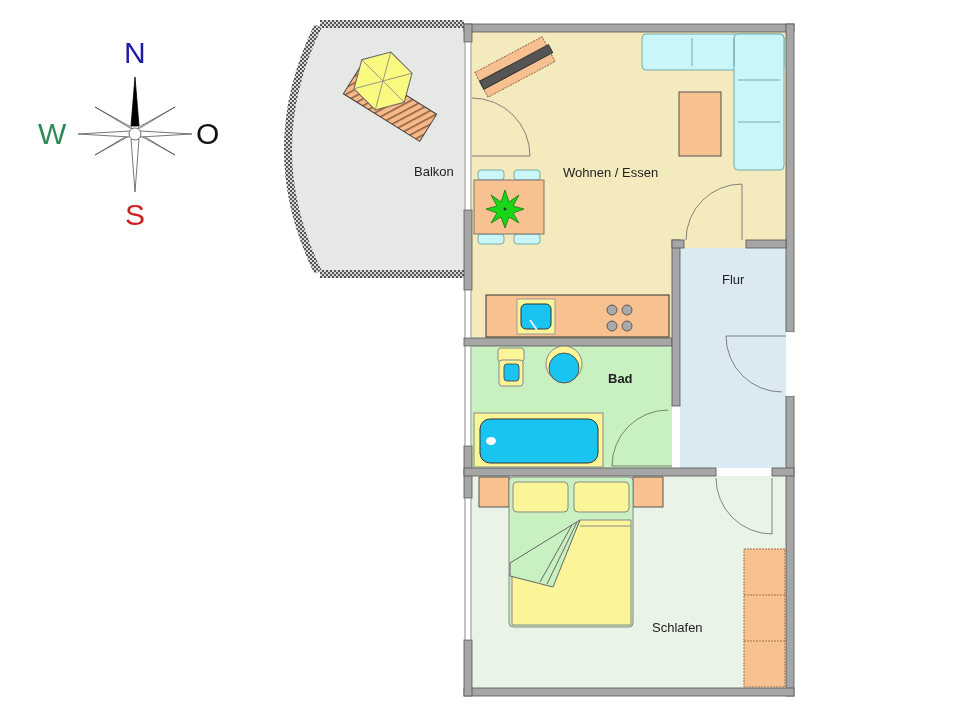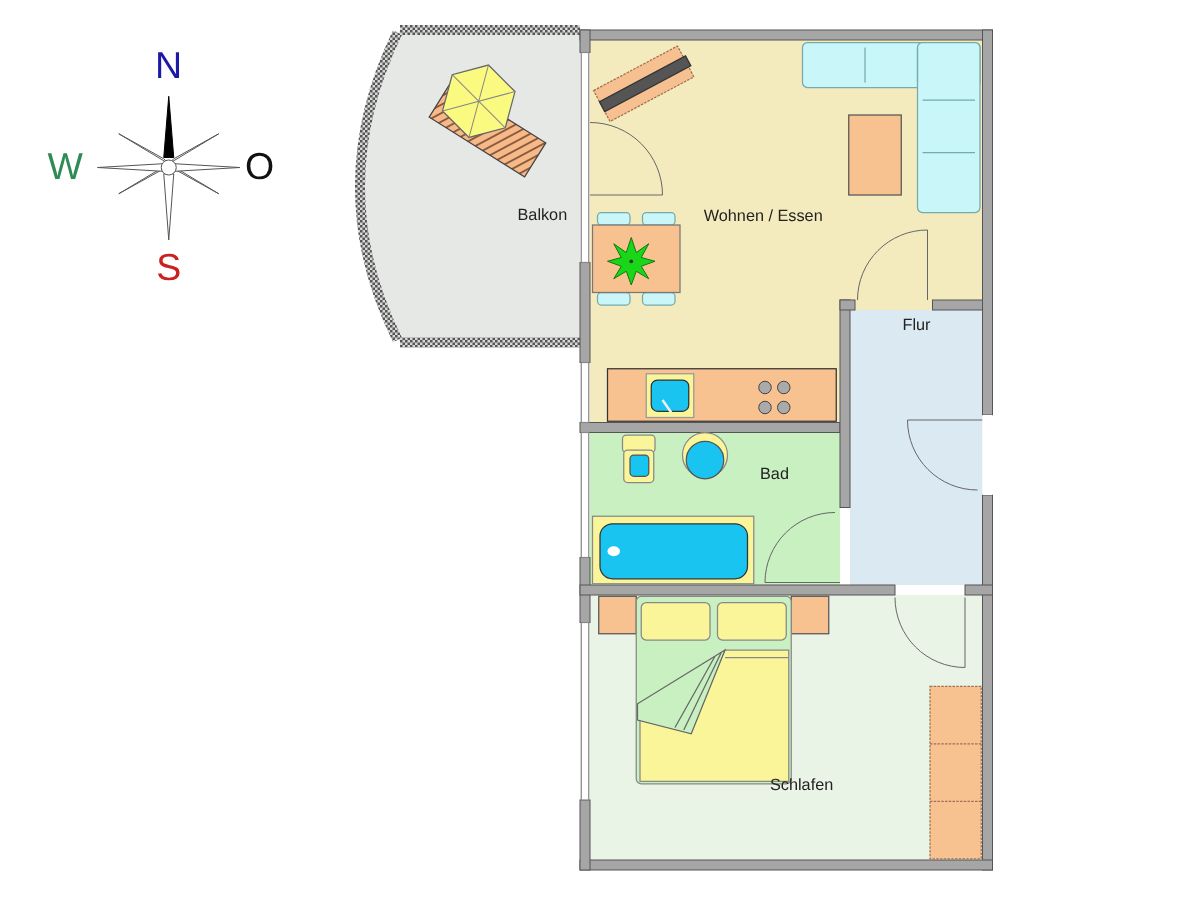--- a/index.html
+++ b/index.html
@@ -190,15 +190,15 @@
   </g>
   <g>
     <rect x="744" y="549" width="41" height="138" fill="#f8c190" stroke="#a07050" stroke-dasharray="2,1"></rect>
     <line x1="744" y1="595" x2="785" y2="595" stroke="#a07050" stroke-dasharray="2,1"></line>
     <line x1="744" y1="641" x2="785" y2="641" stroke="#a07050" stroke-dasharray="2,1"></line>
   </g>
 </svg>
 
 <span class="room-label" style="left:367px;top:164px;margin-left:47px;">Balkon</span>
 <span class="room-label" style="left:563px;top:165px;">Wohnen / Essen</span>
-<span class="room-label" style="left:722px;top:252px;">Flur</span>
-<span class="room-label" style="left:608px;top:371px;">Bad</span>
-<span class="room-label" style="left:616px;top:620px;text-align:right;">Schlafen</span>
+<span class="room-label" style="left:722px;top:272px;">Flur</span>
+<span class="room-label" style="left:608px;top:371px;font-weight:bold;">Bad</span>
+<span class="room-label" style="left:652px;top:620px;text-align:right;">Schlafen</span>
 
 </body></html>

